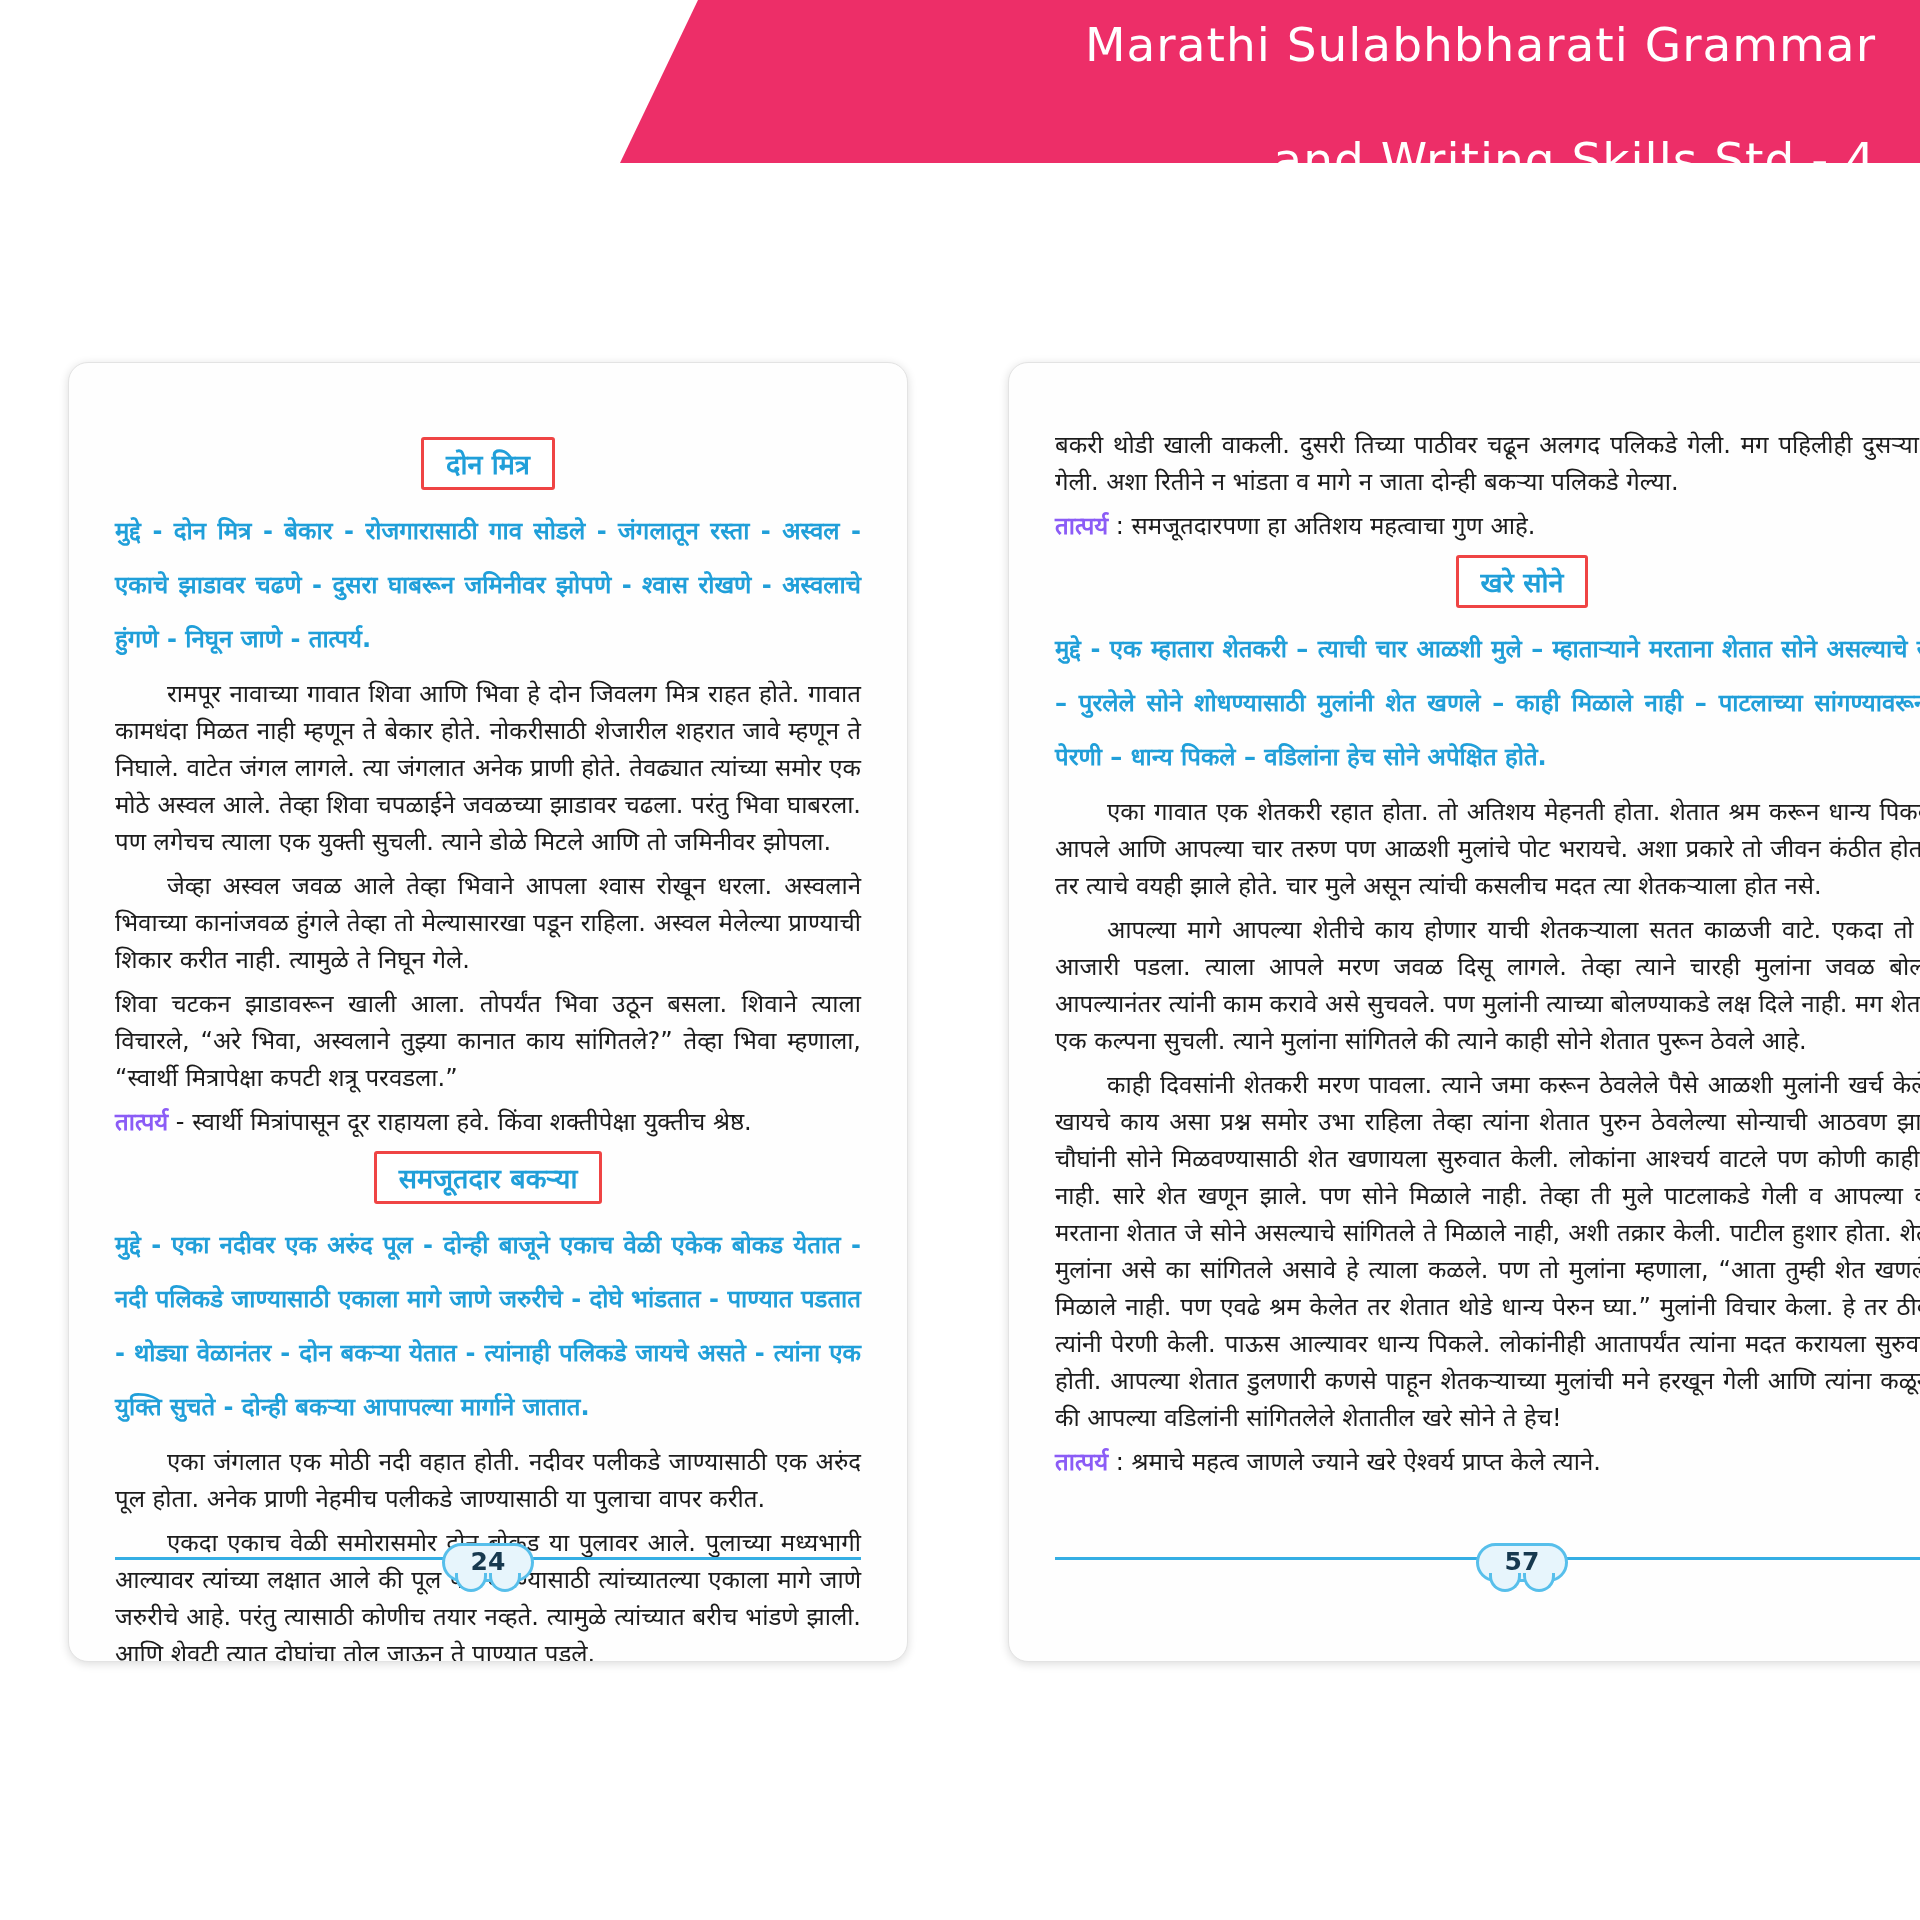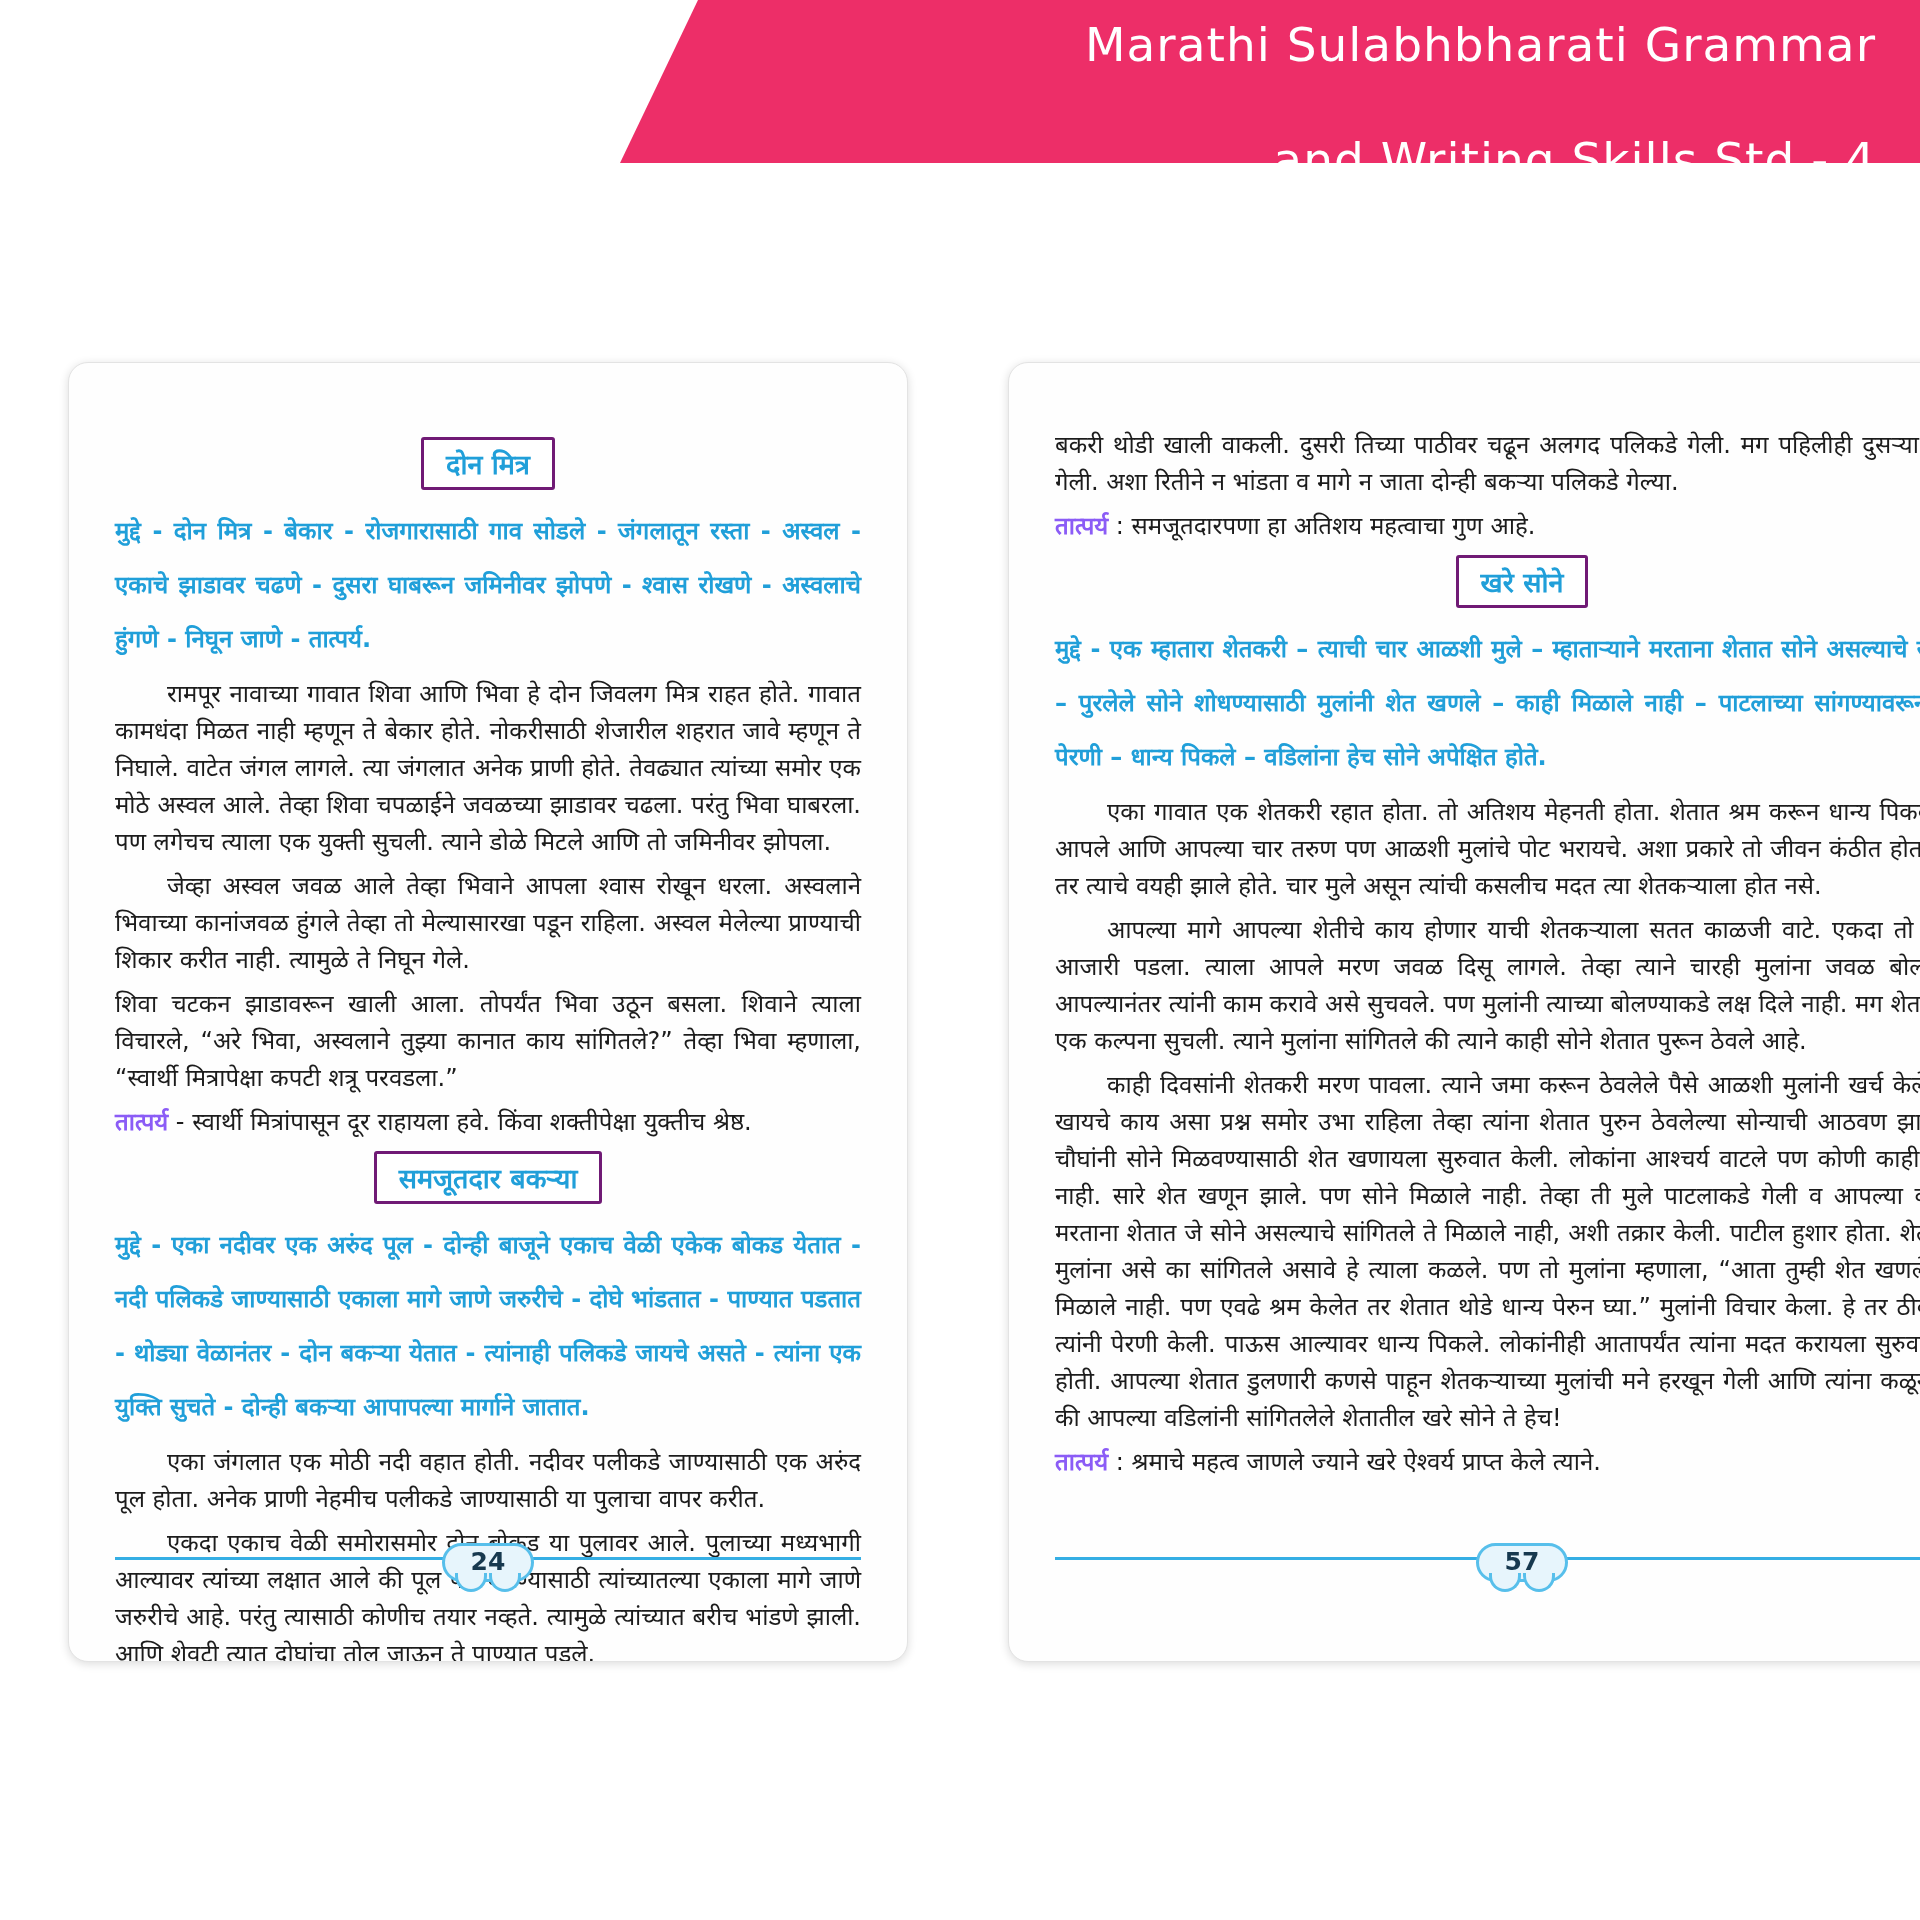--- a/index.html
+++ b/index.html
@@ -63,21 +63,21 @@
     font-weight: bold;
     font-size: 24px;
     line-height: 54px;
     text-align: justify;
     margin-bottom: 10px;
   }
 
   .title-box-wrap { text-align: center; margin: 10px 0 14px 0; }
   .title-box {
     display: inline-block;
-    border: 3px solid #701a75;
+    border: 3px solid #ef4444;
     border-radius: 3px;
     color: #209FD9;
     font-weight: bold;
     font-size: 27px;
     padding: 5px 22px;
     background: #ffffff;
   }
 
   .moral-line {
     font-size: 24px;

